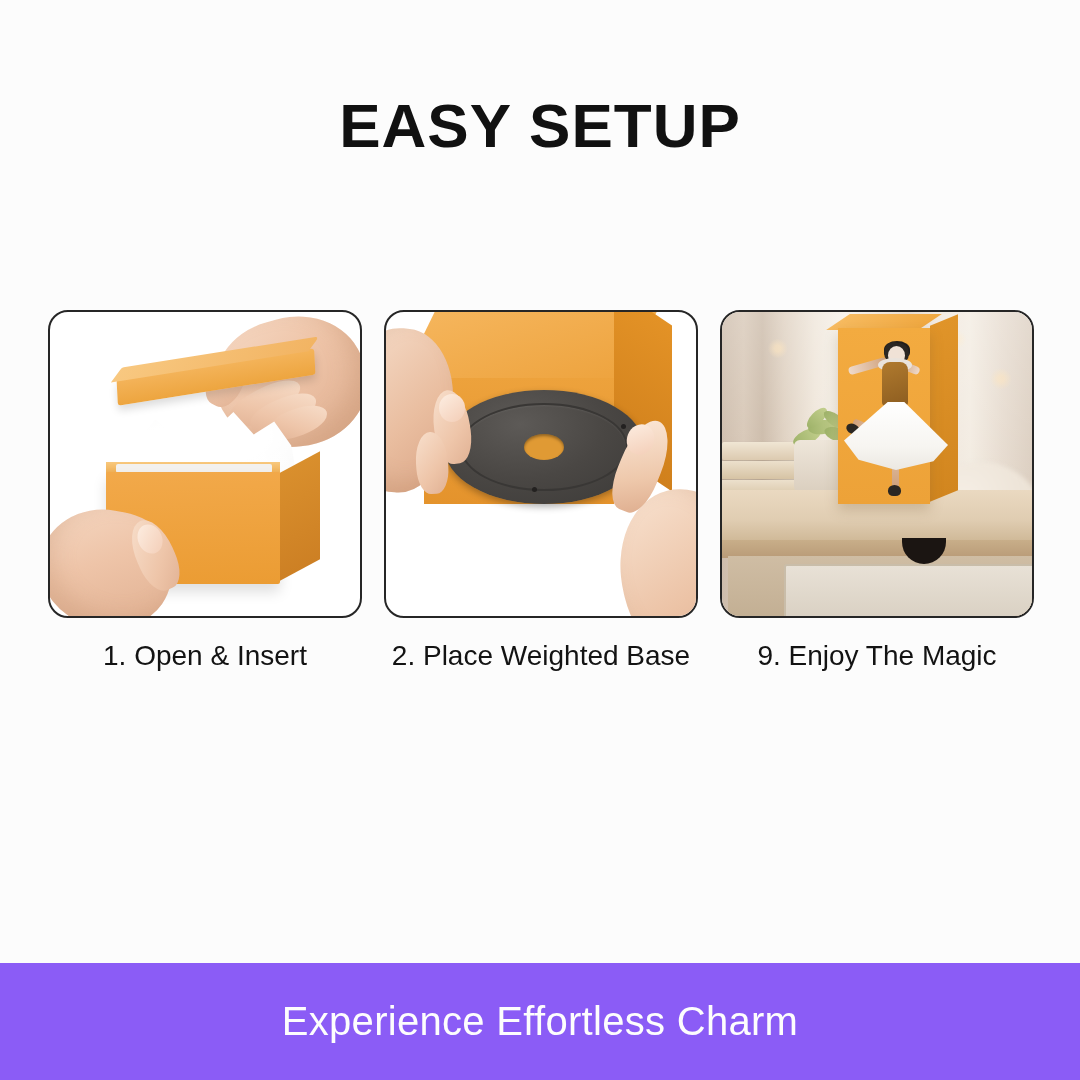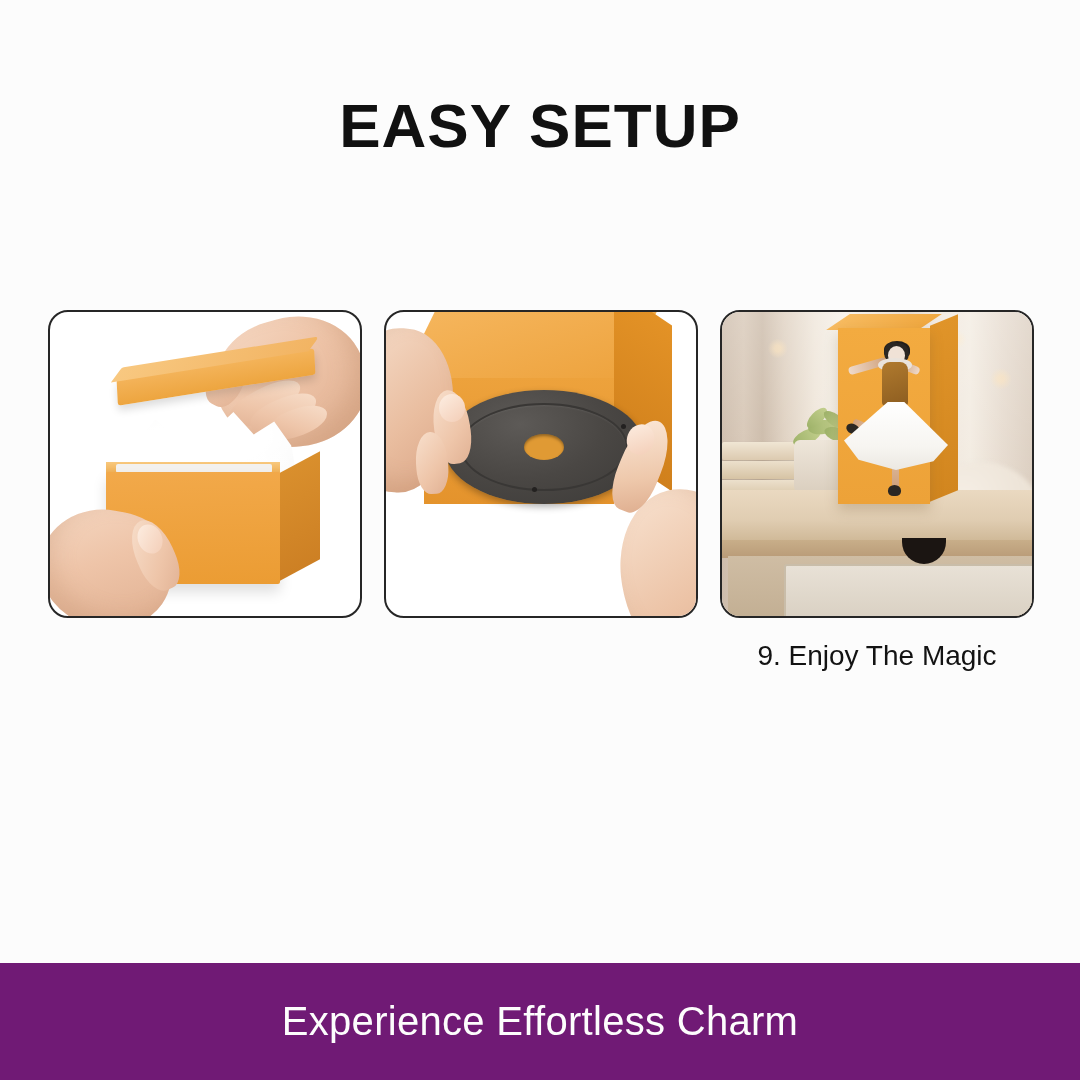--- a/index.html
+++ b/index.html
@@ -424,21 +424,21 @@
     background:linear-gradient(180deg,#ffffff 0%,#f7f5f1 60%,#e9e5de 100%);
     clip-path:polygon(42% 0%, 58% 0%, 100% 58%, 86% 80%, 50% 92%, 14% 78%, 0% 52%);
     filter:drop-shadow(0 3px 4px rgba(140,110,80,.3));
   }
 
   
   #footer {
     position:absolute;
     left:0; bottom:0;
     width:1080px; height:117px;
-    background:#701a75;
+    background:#8b5cf6;
     display:flex;
     align-items:center;
     justify-content:center;
   }
   #footer-text {
     color:#fdfdfd;
     font-size:40px;
     font-weight:400;
     letter-spacing:.3px;
   }
@@ -468,20 +468,21 @@
         <div class="box-rim-in"></div>
         <div class="box-body"></div>
         <div class="box-side"></div>
 
         <div class="hand p1-hand-bot"></div>
         <div class="finger p1-bthumb"></div>
         <div class="nail p1-bnail"></div>
 
       </div>
     </div>
+    <div class="caption">1. Open &amp; Insert</div>
   </div>
 
   <div class="step">
     <div class="card">
       <div class="scene">
 
         <div class="p2-box-top"></div>
         <div class="p2-box-right"></div>
         <div class="p2-box-front"></div>
 
@@ -497,20 +498,21 @@
         <div class="finger p2-fl1"></div>
         <div class="finger p2-fl2"></div>
         <div class="nail p2-fln"></div>
 
         <div class="p2-hand-r"></div>
         <div class="p2-point"></div>
         <div class="nail p2-pnail"></div>
 
       </div>
     </div>
+    <div class="caption">2. Place Weighted Base</div>
   </div>
 
   <div class="step">
     <div class="card">
       <div class="scene">
 
         <div class="room-bg"></div>
         <div class="room-wall"></div>
         <div class="room-bed"></div>
 

